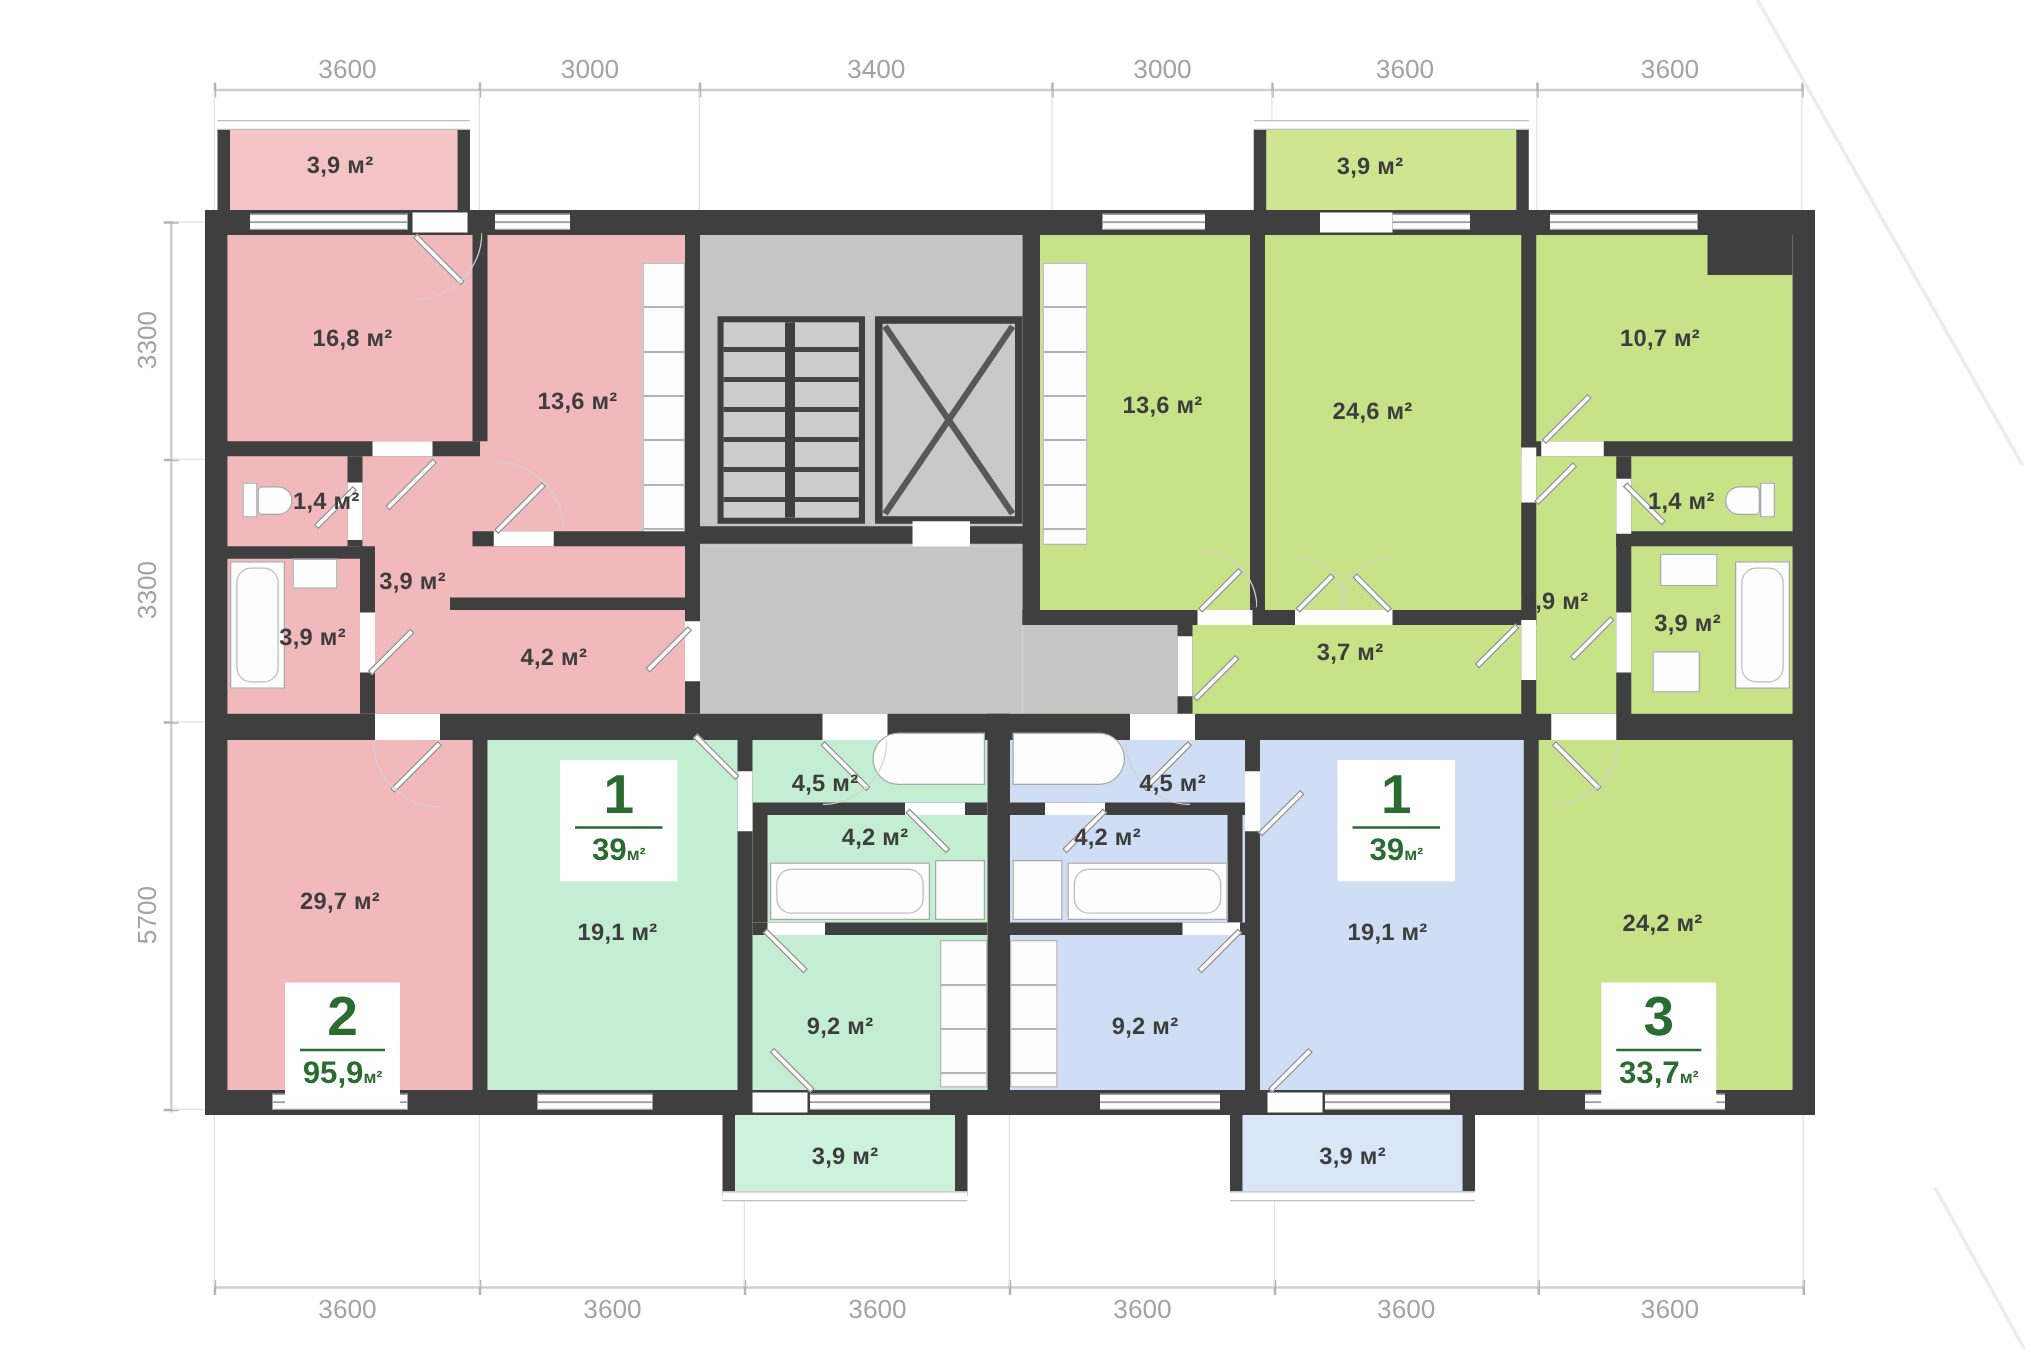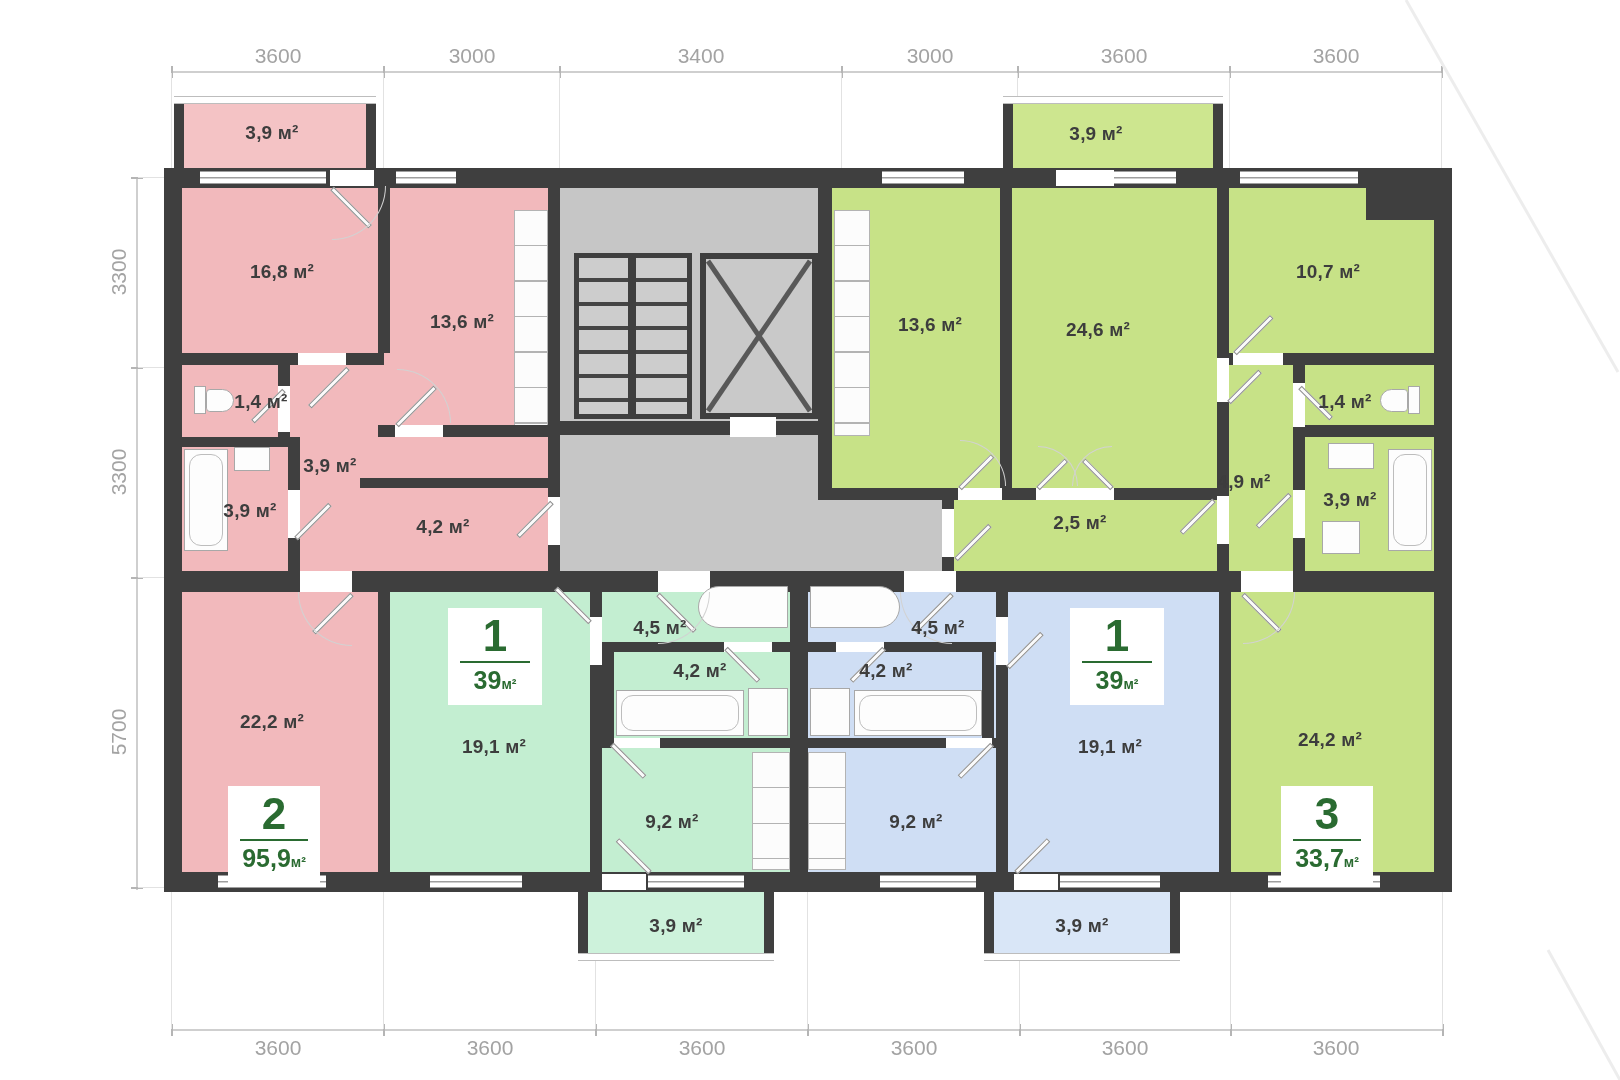--- a/index.html
+++ b/index.html
@@ -286,39 +286,39 @@
   <div class="arc" style="left:1072px;top:446px;width:40px;height:40px;border-top:1.5px solid #d2d2d2;border-left:1.5px solid #d2d2d2;border-top-left-radius:100%;"></div>
   <div class="arc" style="left:1243px;top:592px;width:52px;height:52px;border-right:1.5px solid #d2d2d2;border-bottom:1.5px solid #d2d2d2;border-bottom-right-radius:100%;"></div>
 
   <div class="rlabel" style="left:272px;top:133px;">3,9 м²</div>
   <div class="rlabel" style="left:282px;top:272px;">16,8 м²</div>
   <div class="rlabel" style="left:462px;top:322px;">13,6 м²</div>
   <div class="rlabel" style="left:261px;top:402px;">1,4 м²</div>
   <div class="rlabel" style="left:330px;top:466px;">3,9 м²</div>
   <div class="rlabel" style="left:250px;top:511px;">3,9 м²</div>
   <div class="rlabel" style="left:443px;top:527px;">4,2 м²</div>
-  <div class="rlabel" style="left:272px;top:722px;">22,2 м²</div>
+  <div class="rlabel" style="left:272px;top:722px;">29,7 м²</div>
   <div class="rlabel" style="left:660px;top:628px;">4,5 м²</div>
   <div class="rlabel" style="left:700px;top:671px;">4,2 м²</div>
   <div class="rlabel" style="left:494px;top:747px;">19,1 м²</div>
   <div class="rlabel" style="left:672px;top:822px;">9,2 м²</div>
   <div class="rlabel" style="left:676px;top:926px;">3,9 м²</div>
   <div class="rlabel" style="left:938px;top:628px;">4,5 м²</div>
   <div class="rlabel" style="left:886px;top:671px;">4,2 м²</div>
   <div class="rlabel" style="left:1110px;top:747px;">19,1 м²</div>
   <div class="rlabel" style="left:916px;top:822px;">9,2 м²</div>
   <div class="rlabel" style="left:1082px;top:926px;">3,9 м²</div>
   <div class="rlabel" style="left:1096px;top:134px;">3,9 м²</div>
   <div class="rlabel" style="left:930px;top:325px;">13,6 м²</div>
   <div class="rlabel" style="left:1098px;top:330px;">24,6 м²</div>
   <div class="rlabel" style="left:1328px;top:272px;">10,7 м²</div>
   <div class="rlabel" style="left:1345px;top:402px;">1,4 м²</div>
   <div class="rlabel" style="left:1244px;top:470px;margin-top:12px;">4,9 м²</div>
   <div class="rlabel" style="left:1350px;top:500px;">3,9 м²</div>
-  <div class="rlabel" style="left:1080px;top:523px;">2,5 м²</div>
+  <div class="rlabel" style="left:1080px;top:523px;">3,7 м²</div>
   <div class="rlabel" style="left:1330px;top:740px;">24,2 м²</div>
 
   <div class="badge" style="left:228px;top:786px;width:92px;height:97px;">
     <div class="badge-num">2</div>
     <div class="badge-rule"></div>
     <div class="badge-area"><span>95,9</span><span class="unit">м²</span></div>
   </div>
   <div class="badge" style="left:448px;top:608px;width:94px;height:97px;">
     <div class="badge-num">1</div>
     <div class="badge-rule"></div>

